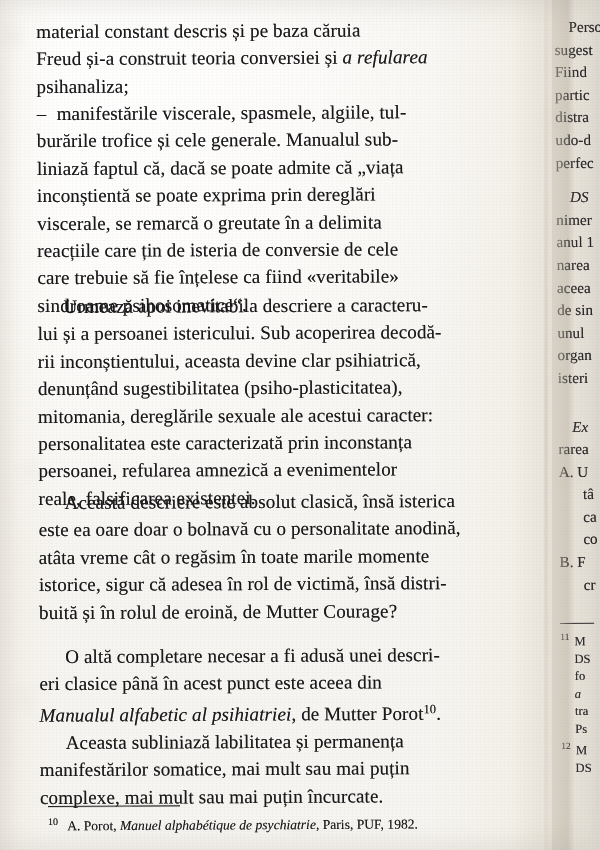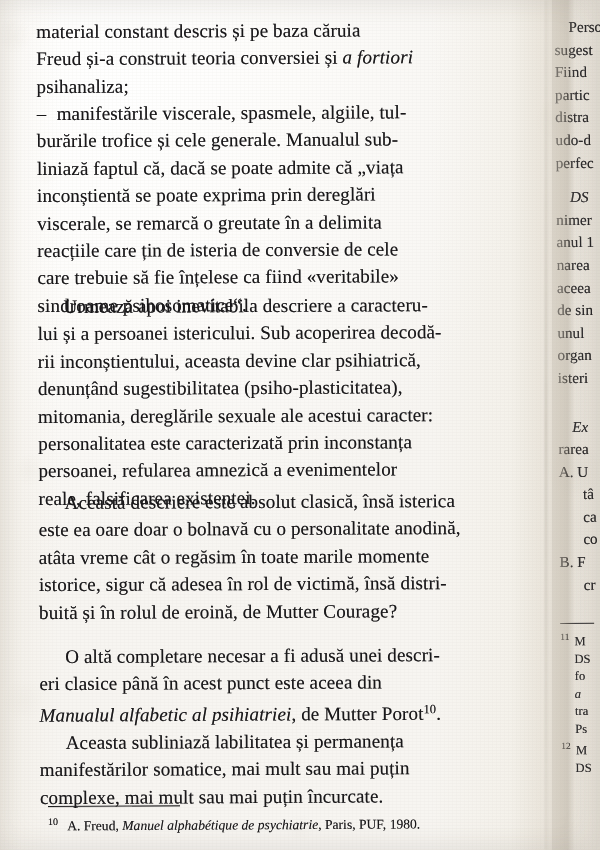--- a/index.html
+++ b/index.html
@@ -127,21 +127,21 @@
 <body>
 
 <div id="paper"></div>
 <div id="grain"></div>
 <div id="blotch"></div>
 
 <div id="maincol">
 
   <div class="body-block" style="top:18px">
     <div class="ln">material constant descris și pe baza căruia</div>
-    <div class="ln"><span>Freud și-a construit teoria conversiei și </span><span class="ital">a fortiori</span></div>
+    <div class="ln"><span>Freud și-a construit teoria conversiei și </span><span class="ital">a refularea</span></div>
     <div class="ln">psihanaliza;</div>
   </div>
 
   <div class="body-block bullet" style="top:100px;left:58px;width:482px">
     <span class="dash">–</span>
     <div class="ln">manifestările viscerale, spasmele, algiile, tul-</div>
     <div class="ln" style="margin-left:-20px">burările trofice și cele generale. Manualul sub-</div>
     <div class="ln" style="margin-left:-20px">liniază faptul că, dacă se poate admite că „viața</div>
     <div class="ln" style="margin-left:-20px">inconștientă se poate exprima prin dereglări</div>
     <div class="ln" style="margin-left:-20px">viscerale, se remarcă o greutate în a delimita</div>
@@ -175,21 +175,21 @@
     <div class="ln"><span class="ital">Manualul alfabetic al psihiatriei</span><span>, de Mutter Porot</span><span class="sup">10</span><span>.</span></div>
     <div class="ln ind">Aceasta subliniază labilitatea și permanența</div>
     <div class="ln">manifestărilor somatice, mai mult sau mai puțin</div>
     <div class="ln">complexe, mai mult sau mai puțin încurcate.</div>
   </div>
 </div>
 
 <div id="footnote">
   <div id="fn-rule"></div>
   <div id="fn-line">
-    <span class="fnmark">10</span><span>A. Freud, </span><span class="ital">Manuel alphabétique de psychiatrie</span><span>, Paris, PUF, 1980.</span>
+    <span class="fnmark">10</span><span>A. Porot, </span><span class="ital">Manuel alphabétique de psychiatrie</span><span>, Paris, PUF, 1982.</span>
   </div>
 </div>
 
 <div id="rightcol">
   <div id="rightcol-inner">
     <div style="height:16px"></div>
     <div class="rln ind1">Persor</div>
     <div class="rln">sugest</div>
     <div class="rln">Fiind </div>
     <div class="rln">partic</div>

